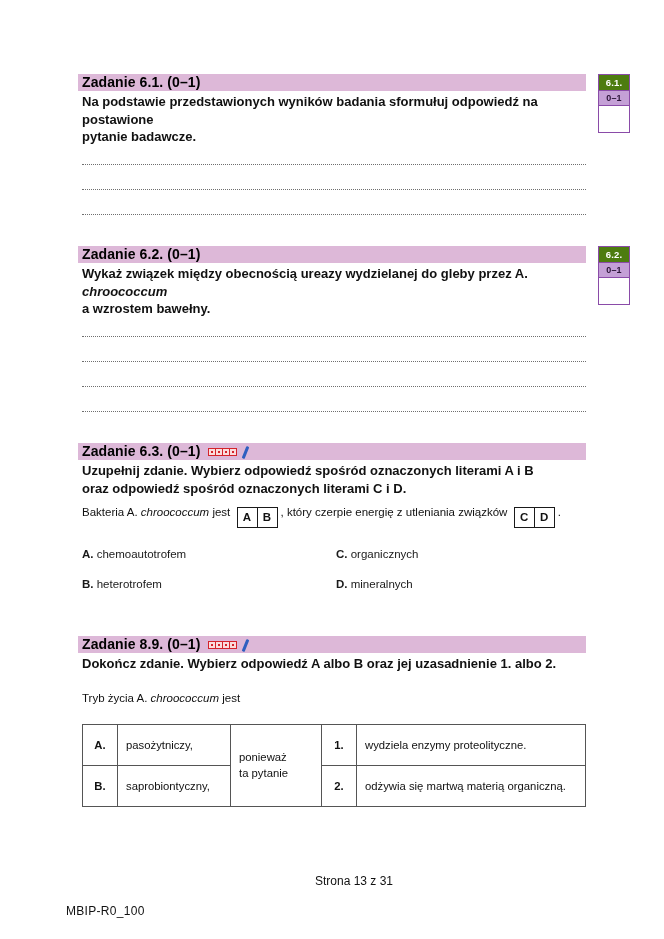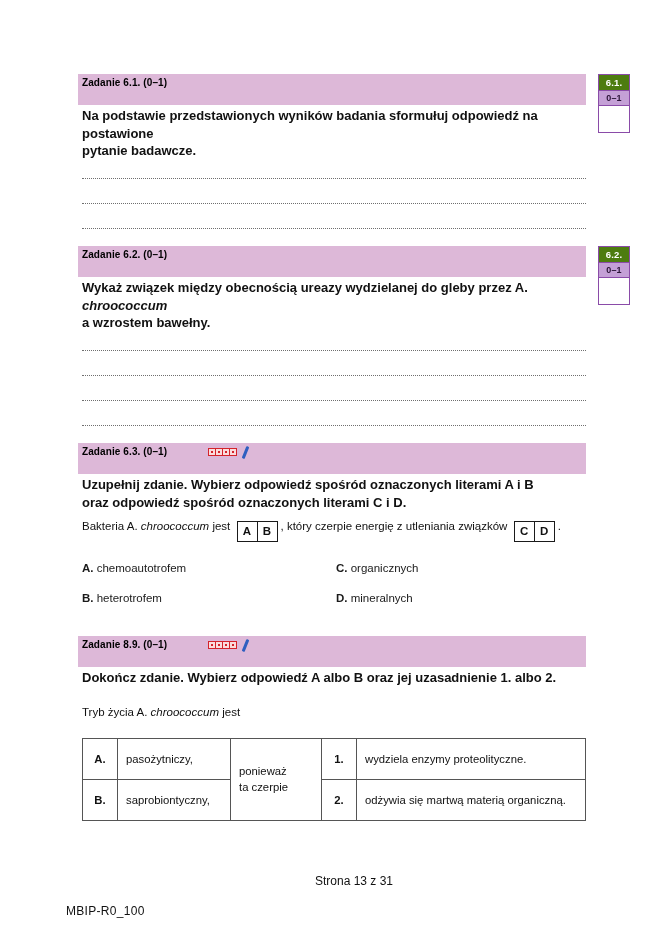--- a/index.html
+++ b/index.html
@@ -30,23 +30,23 @@
   .content {
     position: absolute;
     left: 78px;
     top: 74px;
     width: 508px;
   }
 
   
   .task-bar {
     background: #ddb8d8;
-    height: 31px;
+    height: 17px;
     line-height: 17px;
-    font-size: 10px;
+    font-size: 14px;
     font-weight: bold;
     color: #000;
     padding-left: 4px;
     box-sizing: border-box;
     position: relative;
     letter-spacing: .1px;
   }
   .task-bar .title { display: inline-block; }
 
   
@@ -368,21 +368,21 @@
       <span>Tryb życia </span><span>A. </span><i>chroococcum</i><span> jest</span>
     </div>
 
     <table class="choice-table">
       <tbody>
           <tr>
         <td class="letter">A.</td>
         <td class="opttext">pasożytniczy,</td>
         <td class="conn" rowspan="2">
           <span>ponieważ</span><br>
-          <span>ta czerpie</span>
+          <span>ta pytanie</span>
         </td>
         <td class="num">1.</td>
         <td class="stmt">wydziela enzymy proteolityczne.</td>
       </tr>
       <tr>
         <td class="letter">B.</td>
         <td class="opttext">saprobiontyczny,</td>
         <td class="num">2.</td>
         <td class="stmt">odżywia się martwą materią organiczną.</td>
       </tr>

